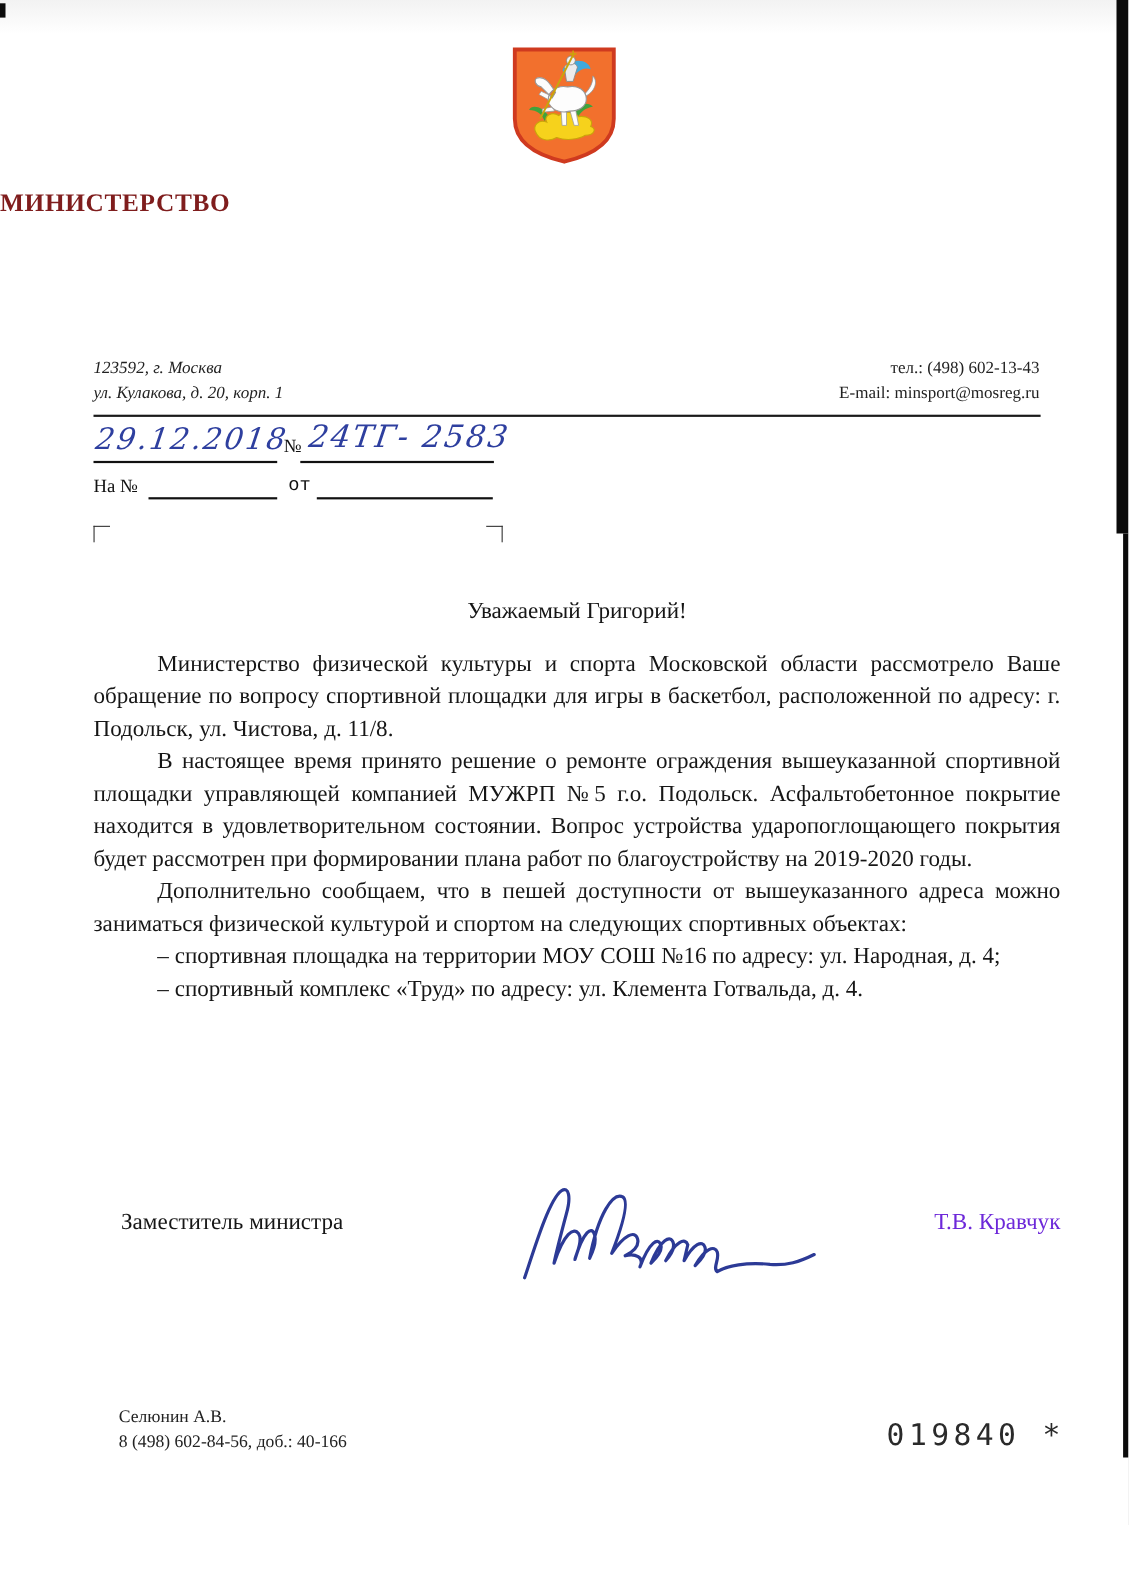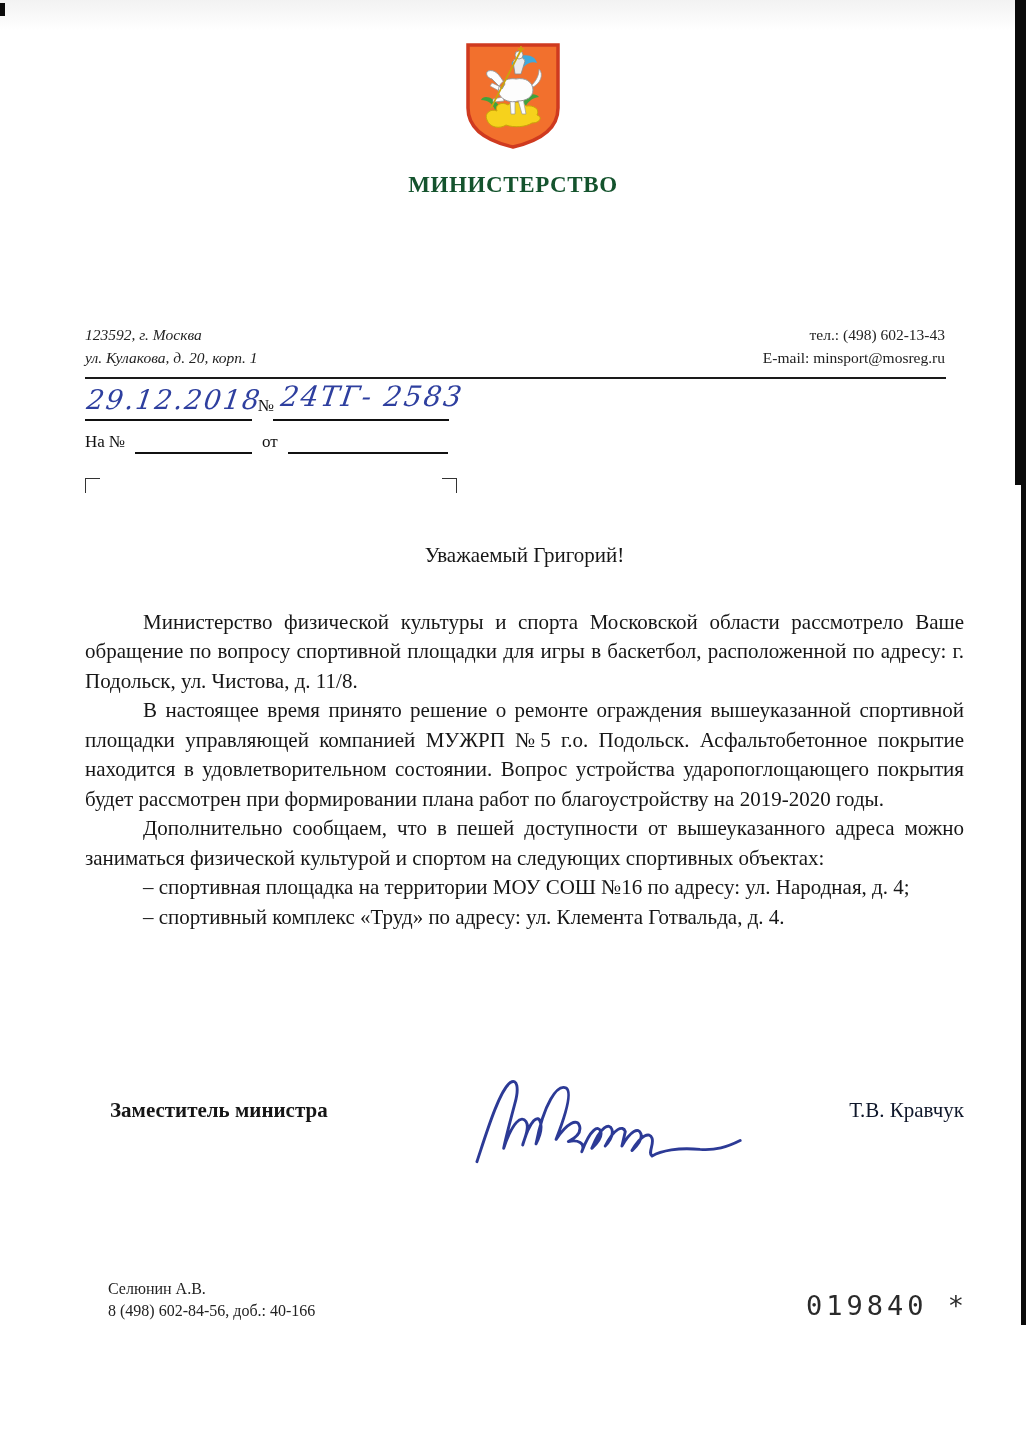--- a/index.html
+++ b/index.html
@@ -23,22 +23,22 @@
   .artifact.right-top{top:0;right:0;width:11px;height:485px;}
   .artifact.right-mid{top:485px;right:0;width:5px;height:840px;}
   .artifact.left-mark{top:3px;left:0;width:5px;height:13px;}
 
   
   .emblem{position:absolute;left:462px;top:42px;width:102px;height:108px;}
 
   
   .ministry-title{
     position:absolute;top:170px;left:0;width:100%;
-    text-align:center;font-weight:bold;font-size:23px;line-height:30px;
-    letter-spacing:0.6px;color:#14532d;
+    font-weight:bold;font-size:23px;line-height:30px;
+    letter-spacing:0.6px;color:#7f1d1d;
   }
 
   
   .contacts{position:absolute;top:323px;left:85px;width:860px;font-size:15.5px;line-height:23px;color:#222;}
   .contacts .left{position:absolute;left:0;top:0;font-style:italic;}
   .contacts .right{position:absolute;right:0;top:0;text-align:right;}
 
   .rule{position:absolute;top:377px;left:85px;width:861px;height:2px;background:#1a1a1a;}
 
   
@@ -52,39 +52,39 @@
     letter-spacing:2px;
   }
   .ref .date-hand{position:absolute;left:2px;top:-2px;font-size:27px;}
   .ref .date-line{position:absolute;left:0;top:33px;width:167px;height:1.5px;background:#111;}
   .ref .num-sign{position:absolute;left:173px;top:10px;font-size:17px;color:#111;}
   .ref .num-hand{position:absolute;left:196px;top:-6px;font-size:28px;}
   .ref .num-line{position:absolute;left:188px;top:33px;width:176px;height:1.5px;background:#111;}
   .ref .row2{position:absolute;left:0;top:46px;width:100%;height:26px;color:#111;}
   .ref .na-label{position:absolute;left:0;top:0;}
   .ref .na-line{position:absolute;left:50px;top:20px;width:117px;height:1.5px;background:#111;}
-  .ref .ot-label{position:absolute;left:177px;top:0;}
+  .ref .ot-label{position:absolute;left:177px;top:0;font-family:Liberation Mono, monospace;}
   .ref .ot-line{position:absolute;left:203px;top:20px;width:160px;height:1.5px;background:#111;}
 
   
   .corner{position:absolute;width:14px;height:14px;border:0 solid #333;}
   .corner.tl{left:85px;top:478px;border-top-width:1.5px;border-left-width:1.5px;}
   .corner.tr{left:442px;top:478px;border-top-width:1.5px;border-right-width:1.5px;}
 
   
   .letter{position:absolute;top:541px;left:85px;width:879px;font-size:21px;line-height:29.5px;color:#161616;}
-  .salutation{text-align:center;margin:0 0 37px 0;font-size:21px;}
+  .salutation{text-align:center;margin:0 0 18px 0;font-size:21px;}
   .letter p{margin:0;text-indent:58px;text-align:justify;}
   .letter p.li{margin:0;}
 
   
   .sig-row{position:absolute;top:1070px;left:0;width:100%;height:130px;}
-  .sig-position{position:absolute;left:110px;top:28px;font-size:21px;color:#161616;font-weight:bold;}
+  .sig-position{position:absolute;left:110px;top:28px;font-size:21px;color:#161616;}
   .sig-scribble{position:absolute;left:468px;top:0;width:290px;height:120px;}
-  .sig-name{position:absolute;right:62px;top:28px;font-size:21px;color:#0f172a;}
+  .sig-name{position:absolute;right:62px;top:28px;font-size:21px;color:#6d28d9;}
 
   
   .footer{position:absolute;left:108px;top:1278px;font-size:16px;line-height:22px;color:#222;font-family:Liberation Serif, serif;}
   .stamp{
     position:absolute;left:806px;top:1290px;
     font-family:"DejaVu Sans Mono", monospace;
     font-size:27px;letter-spacing:4px;color:#2a2a2a;
   }
 </style>
 </head>

